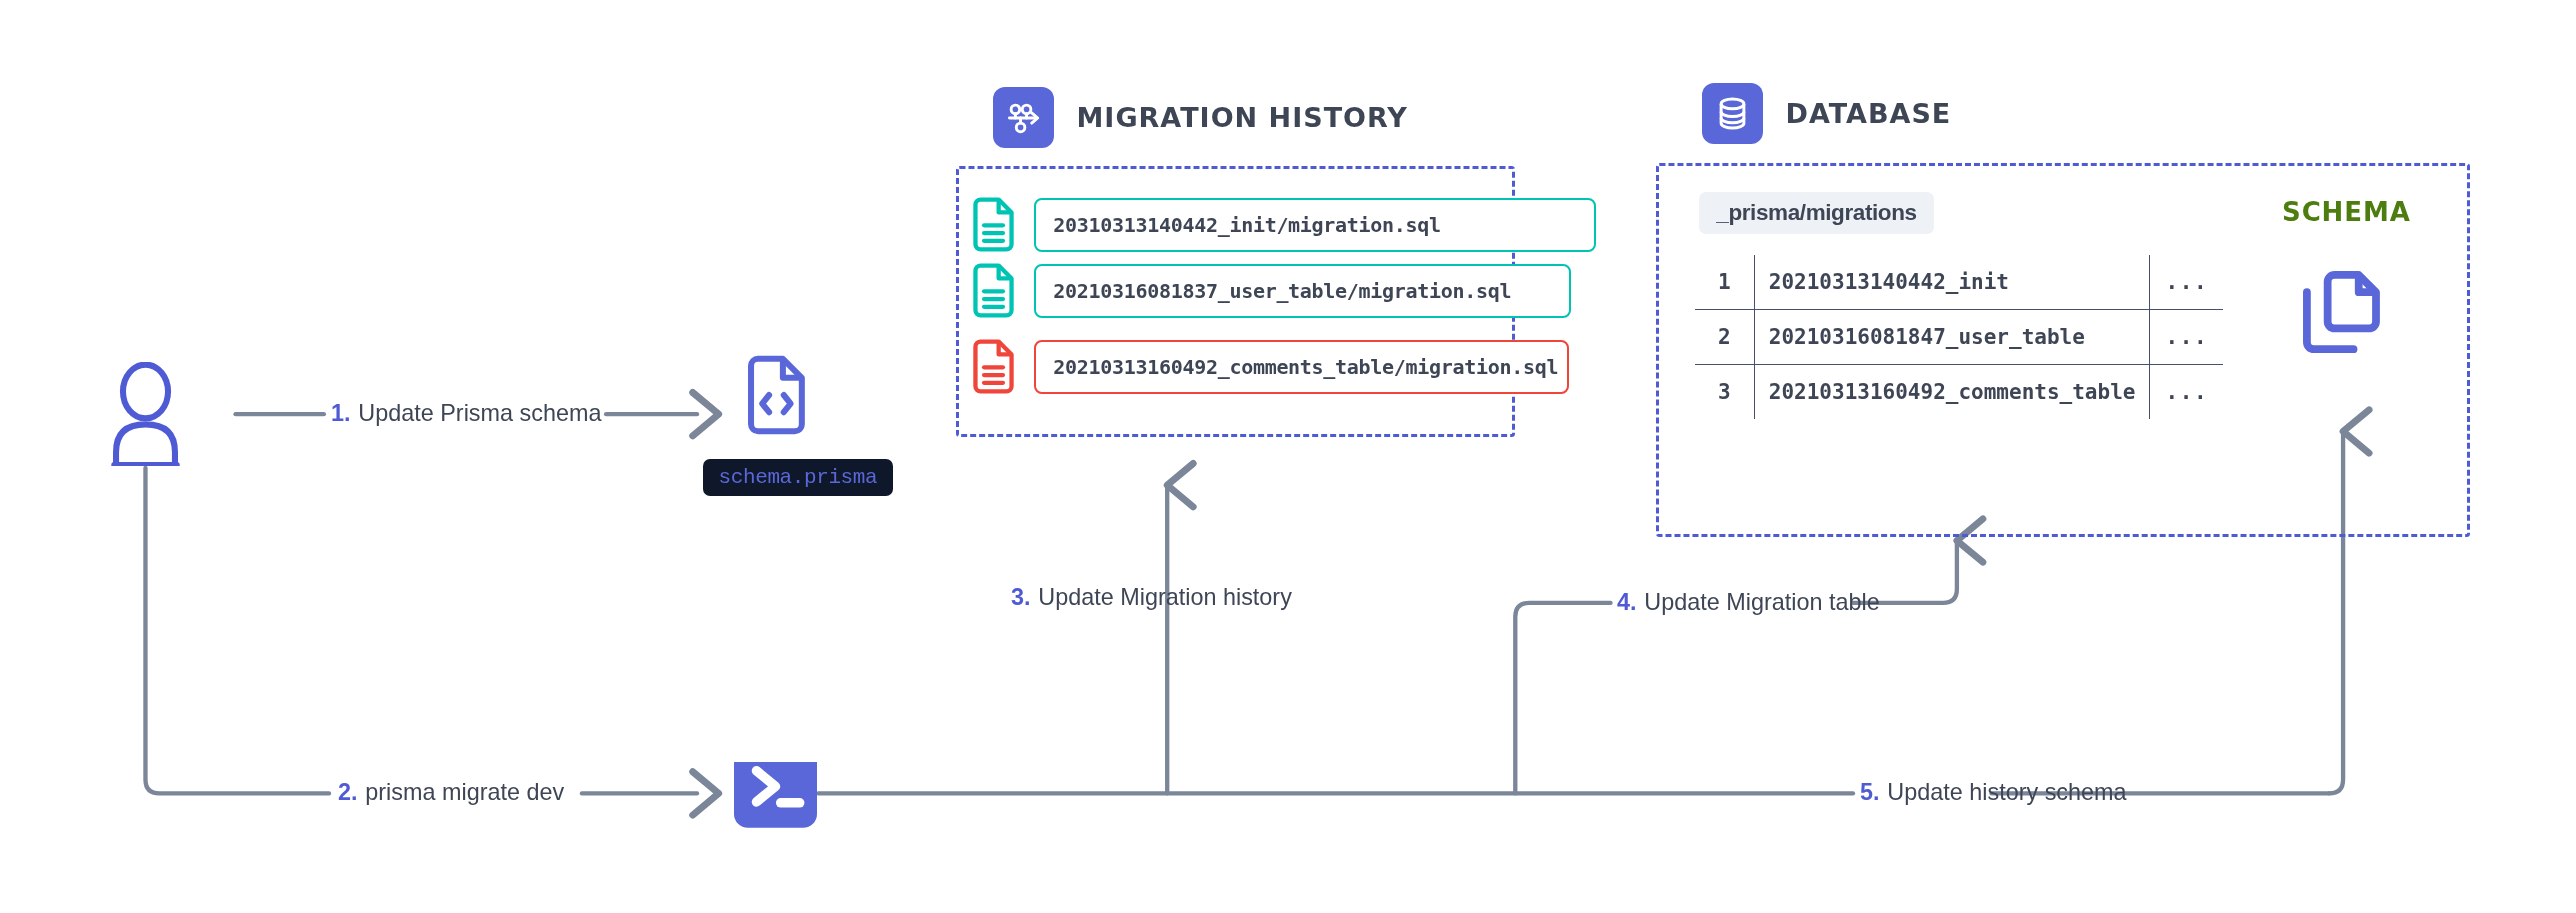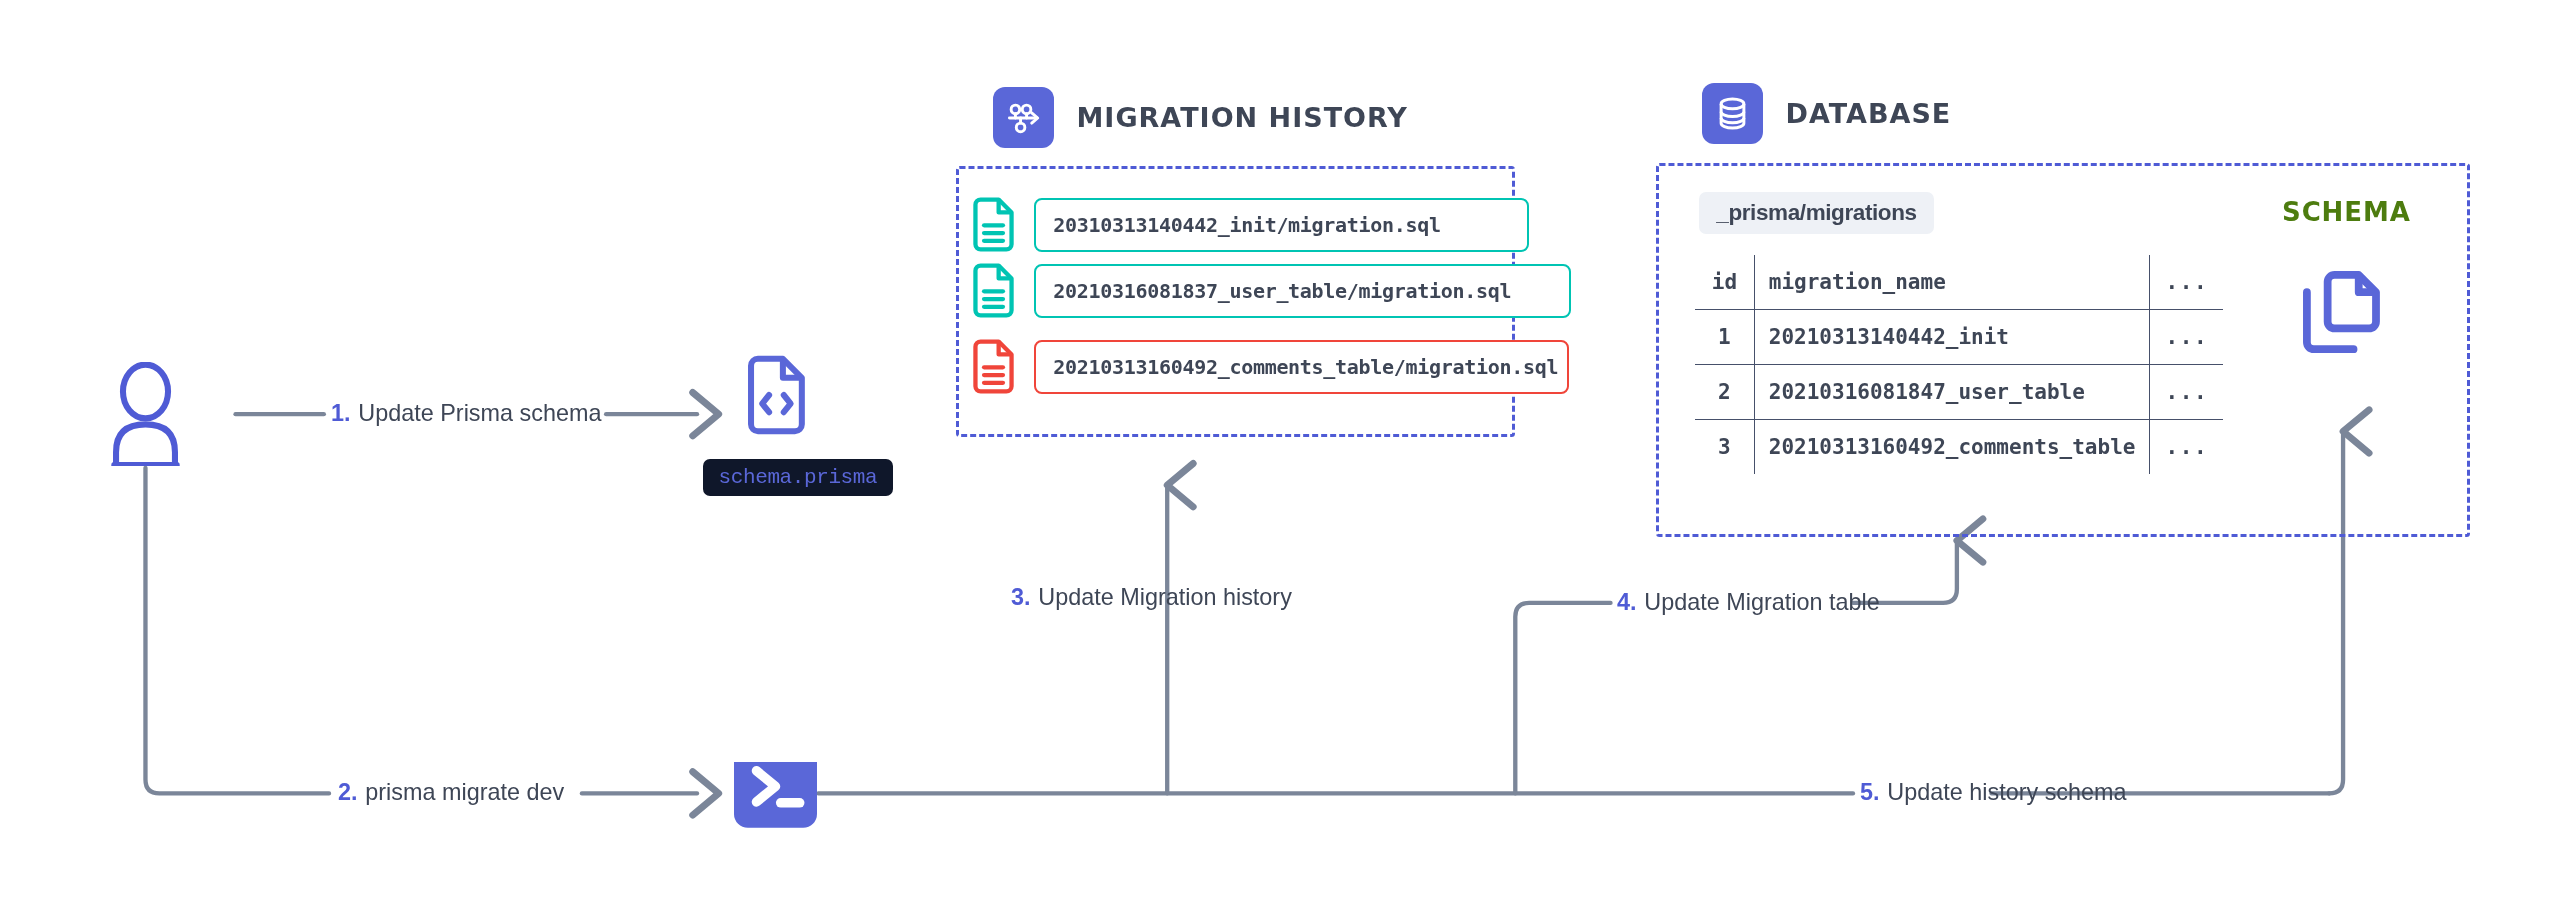--- a/index.html
+++ b/index.html
@@ -259,21 +259,21 @@
   <div class="abs mig-row" style="left:972px; top:197px;">
     <div style="width:43px;height:55px;">
       <svg width="43" height="55" viewBox="0 0 50 64">
         <path d="M4,9 a6,6 0 0 1 6,-6 L31,3 L46,18 L46,55 a6,6 0 0 1 -6,6 L10,61 a6,6 0 0 1 -6,-6 Z" fill="#ffffff" stroke="#00c4b3" stroke-width="5" stroke-linejoin="round"></path>
         <path d="M31,3 L31,18 L46,18" fill="none" stroke="#00c4b3" stroke-width="5" stroke-linejoin="round"></path>
         <line x1="14" y1="33" x2="36" y2="33" stroke="#00c4b3" stroke-width="5" stroke-linecap="round"></line>
         <line x1="14" y1="42" x2="36" y2="42" stroke="#00c4b3" stroke-width="5" stroke-linecap="round"></line>
         <line x1="14" y1="51" x2="36" y2="51" stroke="#00c4b3" stroke-width="5" stroke-linecap="round"></line>
       </svg>
     </div>
-    <div class="mig-pill" style="width:495px;">
+    <div class="mig-pill" style="width:562px;">
       <span>20310313140442_init/migration.sql</span>
     </div>
   </div>
 
   <div class="abs mig-row" style="left:972px; top:263px;">
     <div style="width:43px;height:55px;">
       <svg width="43" height="55" viewBox="0 0 50 64">
         <path d="M4,9 a6,6 0 0 1 6,-6 L31,3 L46,18 L46,55 a6,6 0 0 1 -6,6 L10,61 a6,6 0 0 1 -6,-6 Z" fill="#ffffff" stroke="#00c4b3" stroke-width="5" stroke-linejoin="round"></path>
         <path d="M31,3 L31,18 L46,18" fill="none" stroke="#00c4b3" stroke-width="5" stroke-linejoin="round"></path>
         <line x1="14" y1="33" x2="36" y2="33" stroke="#00c4b3" stroke-width="5" stroke-linecap="round"></line>
@@ -325,25 +325,20 @@
     <svg width="104" height="95" viewBox="0 0 120 110">
       <path d="M24,28 L24,86 a8,8 0 0 0 8,8 L78,94" fill="none" stroke="#5a67d8" stroke-width="9" stroke-linecap="round" stroke-linejoin="round"></path>
       <path d="M48,16 a8,8 0 0 1 8,-8 L84,8 L104,28 L104,62 a8,8 0 0 1 -8,8 L56,70 a8,8 0 0 1 -8,-8 Z" fill="#ffffff" stroke="#5a67d8" stroke-width="9" stroke-linejoin="round"></path>
       <path d="M84,8 L84,28 L104,28" fill="none" stroke="#5a67d8" stroke-width="9" stroke-linejoin="round"></path>
     </svg>
   </div>
 
   <div class="abs" style="left:1693px; top:253px;">
     <table class="db-table">
       <tbody>
-          <tr>
-        <td class="c-id">id</td>
-        <td class="c-name">migration_name</td>
-        <td class="c-more">...</td>
-      </tr>
       <tr>
         <td class="c-id">1</td>
         <td class="c-name v-ok">20210313140442_init</td>
         <td class="c-more">...</td>
       </tr>
       <tr>
         <td class="c-id">2</td>
         <td class="c-name v-ok">20210316081847_user_table</td>
         <td class="c-more">...</td>
       </tr>

